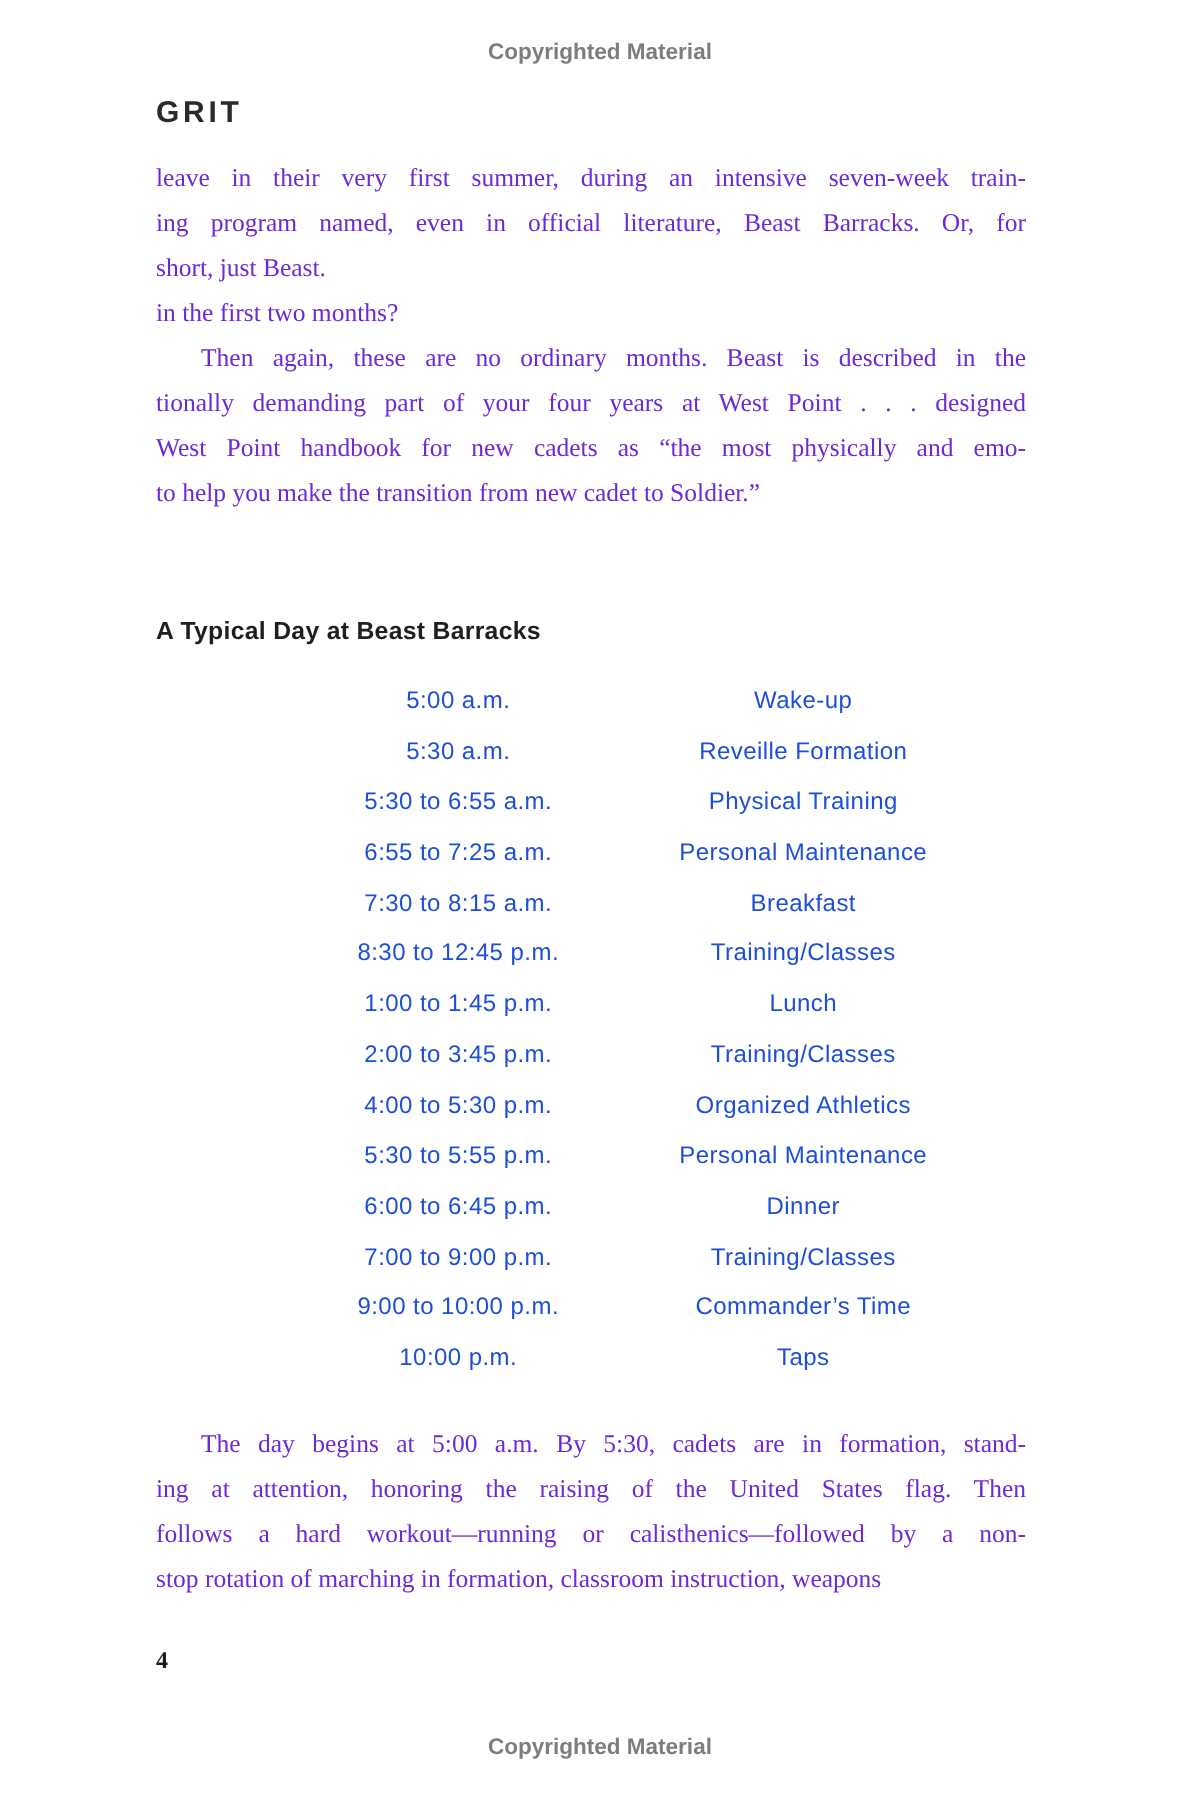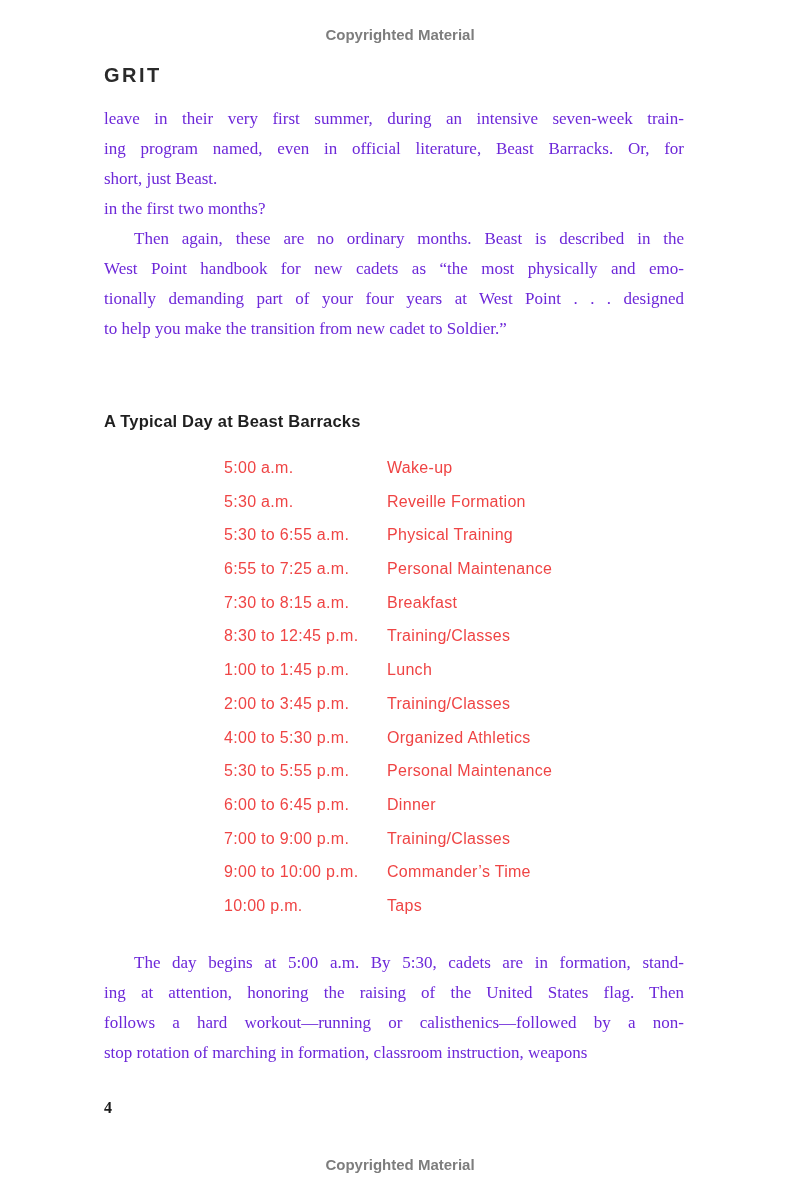--- a/index.html
+++ b/index.html
@@ -61,21 +61,22 @@
     color: #1f1f1f;
     letter-spacing: 0.2px;
   }
   .schedule-rows { margin-top: 19px; }
   .schedule-row {
     display: flex;
     height: 33.7px;
     line-height: 33.7px;
     font-size: 16px;
     letter-spacing: 0.3px;
-    color: #ef4444;
+    color: #1d4ed8;
+    text-align: center;
   }
   .schedule-row .time { margin-left: 120px; width: 163px; }
   .schedule-row .activity { flex: 1; }
   .page-number {
     position: absolute;
     left: 104px;
     top: 1099px;
     font-family: "Liberation Serif", serif;
     font-weight: bold;
     font-size: 16px;
@@ -89,22 +90,22 @@
   <div class="copyright top">Copyrighted Material</div>
 
   <div class="running-header">GRIT</div>
 
   <div class="textblock" id="para-block-1">
       <div class="line">leave in their very first summer, during an intensive seven-week train-</div>
       <div class="line">ing program named, even in official literature, Beast Barracks. Or, for</div>
       <div class="line last">short, just Beast.</div>
       <div class="line last">in the first two months?</div>
       <div class="line indent">Then again, these are no ordinary months. Beast is described in the</div>
+      <div class="line">tionally demanding part of your four years at West Point . . . designed</div>
       <div class="line">West Point handbook for new cadets as “the most physically and emo-</div>
-      <div class="line">tionally demanding part of your four years at West Point . . . designed</div>
       <div class="line last">to help you make the transition from new cadet to Soldier.”</div>
     </div>
 
   <div class="schedule">
     <div class="schedule-title">A Typical Day at Beast Barracks</div>
     <div class="schedule-rows" id="schedule-rows">
         <div class="schedule-row">
           <span class="time">5:00 a.m.</span>
           <span class="activity">Wake-up</span>
         </div>

